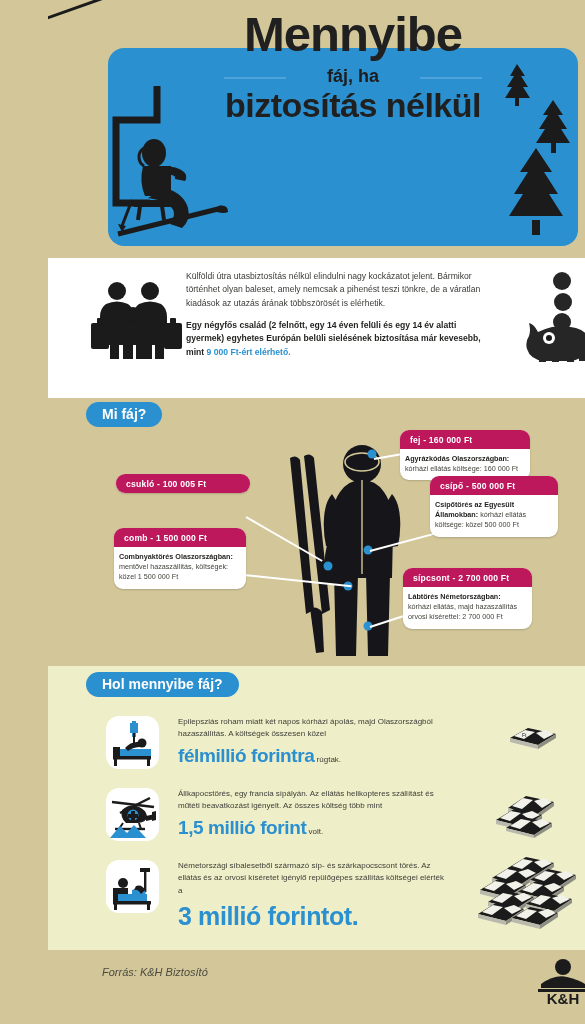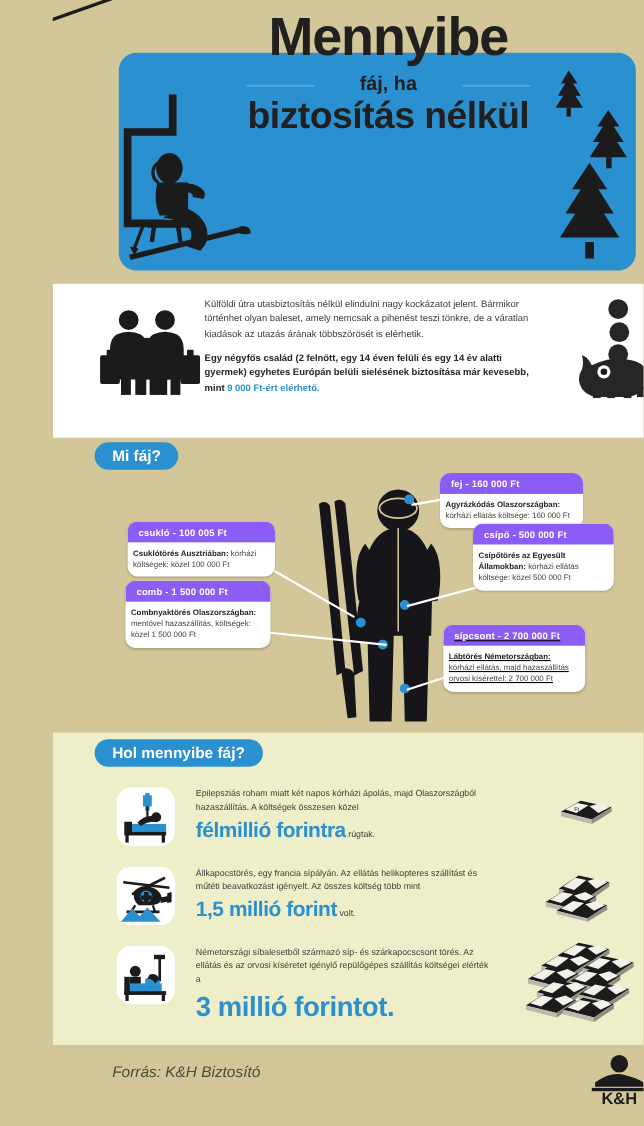--- a/index.html
+++ b/index.html
@@ -48,49 +48,49 @@
   .badge{display:inline-block;background:#2b90d0;color:#fff;font-weight:bold;
     border-radius:14px;padding:5px 16px 6px 16px;font-size:14px;line-height:1;}
 
   
   .map-zone{position:relative;background:#d3c79a;height:268px;}
   .badge-pos1{position:absolute;left:38px;top:4px;}
   .skier{position:absolute;left:236px;top:42px;}
 
   .callout{position:absolute;background:#fff;border-radius:9px;
     box-shadow:0 1px 2px rgba(0,0,0,.18);overflow:hidden;}
-  .callout .chead{background:#8b5cf6;color:#fff;font-size:8.6px;font-weight:bold;
+  .callout .chead{background:#be185d;color:#fff;font-size:8.6px;font-weight:bold;
     padding:4.5px 10px 4.5px 10px;letter-spacing:.2px;}
   .callout .cbody{padding:5px 9px 6px 5px;font-size:7.2px;line-height:1.42;color:#43433c;}
   .callout .cbody b{color:#1e1e1c;}
 
   .co-wrist{left:68px;top:76px;width:134px;}
   .co-head{left:352px;top:32px;width:130px;}
   .co-hip{left:382px;top:78px;width:128px;}
   .co-thigh{left:66px;top:130px;width:132px;}
-  .co-shin{left:355px;top:170px;width:129px;text-decoration:underline;}
+  .co-shin{left:355px;top:170px;width:129px;}
 
   .lead{position:absolute;height:2px;background:#fff;transform-origin:left center;}
 
   
   .cost-zone{position:relative;background:#eeeec8;height:284px;}
   .badge-pos2{position:absolute;left:38px;top:6px;}
   .cost-row{position:absolute;left:58px;width:480px;}
   .cost-icon{position:absolute;left:0;top:0;width:53px;height:53px;background:#fff;
     border-radius:13px;}
   .cost-text{position:absolute;left:72px;top:0px;width:270px;font-size:8px;
     line-height:1.55;color:#3e3e38;}
   .cost-big{font-size:19px;font-weight:bold;color:#2b90d0;letter-spacing:-0.4px;}
   .cost-big.xl{font-size:25px;}
   .cost-tail{font-size:8px;color:#3e3e38;font-weight:normal;}
   .money{position:absolute;}
 
   
   .footer-zone{position:relative;background:#d3c79a;height:74px;}
-  .src{position:absolute;left:54px;top:16px;font-size:14px;font-style:italic;color:#4a4a40;}
+  .src{position:absolute;left:54px;top:16px;font-size:11px;font-style:italic;color:#4a4a40;}
   .kh{position:absolute;right:40px;top:8px;}
 </style>
 </head>
 <body>
 
 <div class="page">
 
   <div class="hero-zone">
     <div class="cable"></div>
     <div class="hero-card"></div>
@@ -208,21 +208,20 @@
     </svg>
 
     <div class="lead" style="left:326px;top:60px;width:58px;transform:rotate(-10deg);"></div>
     <div class="lead" style="left:322px;top:152px;width:74px;transform:rotate(-15deg);"></div>
     <div class="lead" style="left:322px;top:228px;width:50px;transform:rotate(-18deg);"></div>
     <div class="lead" style="left:198px;top:118px;width:88px;transform:rotate(30deg);"></div>
     <div class="lead" style="left:196px;top:176px;width:108px;transform:rotate(6deg);"></div>
 
     <div class="callout co-wrist">
       <div class="chead">csukló - 100 005 Ft</div>
-      <div class="cbody"><b>Csuklótörés Ausztriában:</b><span> kórházi költségek: közel 100 000 Ft</span></div>
     </div>
 
     <div class="callout co-head">
       <div class="chead">fej - 160 000 Ft</div>
       <div class="cbody"><b>Agyrázkódás Olaszországban:</b><span> kórházi ellátás költsége: 160 000 Ft</span></div>
     </div>
 
     <div class="callout co-hip">
       <div class="chead">csípő - 500 000 Ft</div>
       <div class="cbody"><b>Csípőtörés az Egyesült Államokban:</b><span> kórházi ellátás költsége: közel 500 000 Ft</span></div>

